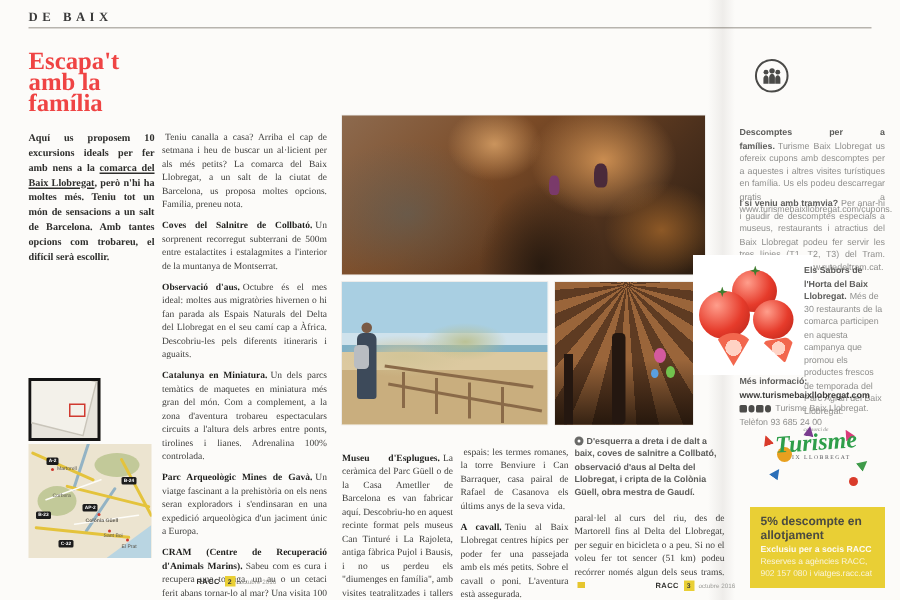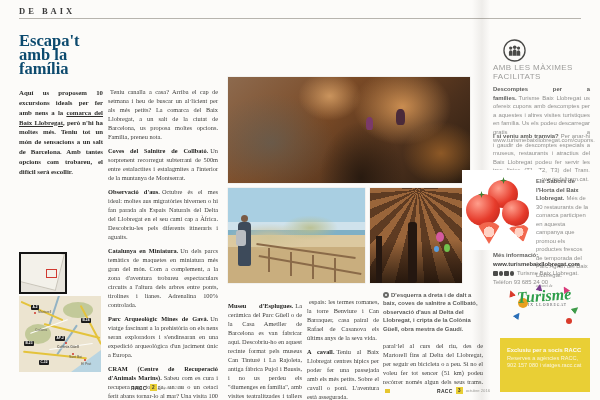--- a/index.html
+++ b/index.html
@@ -5,21 +5,21 @@
   html,body{margin:0;padding:0;background:#e9e8e5;}
   #spread{position:relative;width:600px;height:400px;background:#fcfbf9;overflow:hidden;
           font-family:"Liberation Serif",serif;color:#3c3c3c;}
   .abs{position:absolute;}
 
   
   .kicker{left:19px;top:6px;font-size:8.5px;font-weight:bold;letter-spacing:3px;color:#3a3a3a;}
   .rule{left:19px;top:18px;width:562px;height:1px;background:#b7b4ae;}
 
   
-  .headline{left:19px;top:34px;width:90px;font-size:16.5px;line-height:13.8px;font-weight:bold;color:#0c4a6e;}
+  .headline{left:19px;top:34px;width:90px;font-size:16.5px;line-height:13.8px;font-weight:bold;color:#ef4444;}
   .intro{left:19px;top:88px;width:84px;font-size:6.8px;line-height:1.45;font-weight:bold;color:#2e2e2c;text-align:justify;}
   .intro .u{text-decoration:underline;}
 
   
   .col{font-size:6.35px;line-height:1.42;text-align:justify;color:#3d3d3b;}
   .col p{margin:0 0 5px 0;}
   .lead{font-weight:bold;color:#1f1f1d;margin-right:2px;}
   .col2{left:108px;top:87px;width:110px;}
   .col3{left:228px;top:301px;width:74px;}
   .col4{left:307px;top:297px;width:72px;}
@@ -224,21 +224,20 @@
     <svg width="23" height="23" viewBox="0 0 24 24">
       <circle cx="12" cy="12" r="11" fill="none" stroke="#4a4a48" stroke-width="1.4"></circle>
       <circle cx="8" cy="9.5" r="1.7" fill="#4a4a48"></circle>
       <circle cx="12.2" cy="8.6" r="1.9" fill="#4a4a48"></circle>
       <circle cx="16.2" cy="9.5" r="1.7" fill="#4a4a48"></circle>
       <path d="M6.2 17.5v-3.4c0-1.5 1-2.4 1.8-2.4s1.8.9 1.8 2.4v3.4z" fill="#4a4a48"></path>
       <path d="M10.2 17.5v-4.2c0-1.7 1.1-2.7 2-2.7s2 1 2 2.7v4.2z" fill="#4a4a48"></path>
       <path d="M14.4 17.5v-3.4c0-1.5 1-2.4 1.8-2.4s1.8.9 1.8 2.4v3.4z" fill="#4a4a48"></path>
     </svg>
   </div>
-  <div class="abs sb-title sans">Amb les màximes facilitats</div>
 
   <div class="abs sb-p sans" style="top:85px;">
     <span class="lead">Descomptes per a famílies.</span><span>Turisme Baix Llobregat us ofereix cupons amb descomptes per a aquestes i altres visites turístiques en família. Us els podeu descarregar gratis a www.turismebaixllobregat.com/cupons.</span>
   </div>
   <div class="abs sb-p sans" style="top:132px;">
     <span class="lead">I si veniu amb tramvia?</span><span>Per anar-hi i gaudir de descomptes especials a museus, restaurants i atractius del Baix Llobregat podeu fer servir les tres línies (T1, T2, T3) del Tram. Informeu-vos a www.rutadeltram.cat.</span>
   </div>
 
   <div class="abs tomatoes">
     <div class="tom" style="left:26px;top:10px;width:30px;height:28px;"></div>
@@ -271,20 +270,21 @@
     <div class="tri" style="left:56px;top:2px;background:#d93b7a;transform:rotate(-30deg);"></div>
     <div class="tri" style="left:66px;top:22px;background:#3f9b4a;transform:rotate(50deg);"></div>
     <div class="blob" style="left:12px;top:14px;width:10px;height:10px;background:#e8a01f;"></div>
     <div class="blob" style="left:60px;top:34px;width:6px;height:6px;background:#d93b2b;"></div>
     <div class="arc">consorci de</div>
     <span class="name">Turisme</span>
     <div class="sub">BAIX LLOBREGAT</div>
   </div>
 
   <div class="abs promo">
+    <div class="t">5% descompte en allotjament</div>
     <div class="s">Exclusiu per a socis RACC</div>
     <div class="b">Reserves a agències RACC, 902 157 080 i viatges.racc.cat</div>
   </div>
 
   <div class="abs footer f-left">
     <span class="f-brand">RACC</span>
     <span class="f-page">2</span>
     <span class="f-issue">octubre 2016</span>
   </div>
   <div class="abs footer f-right">

